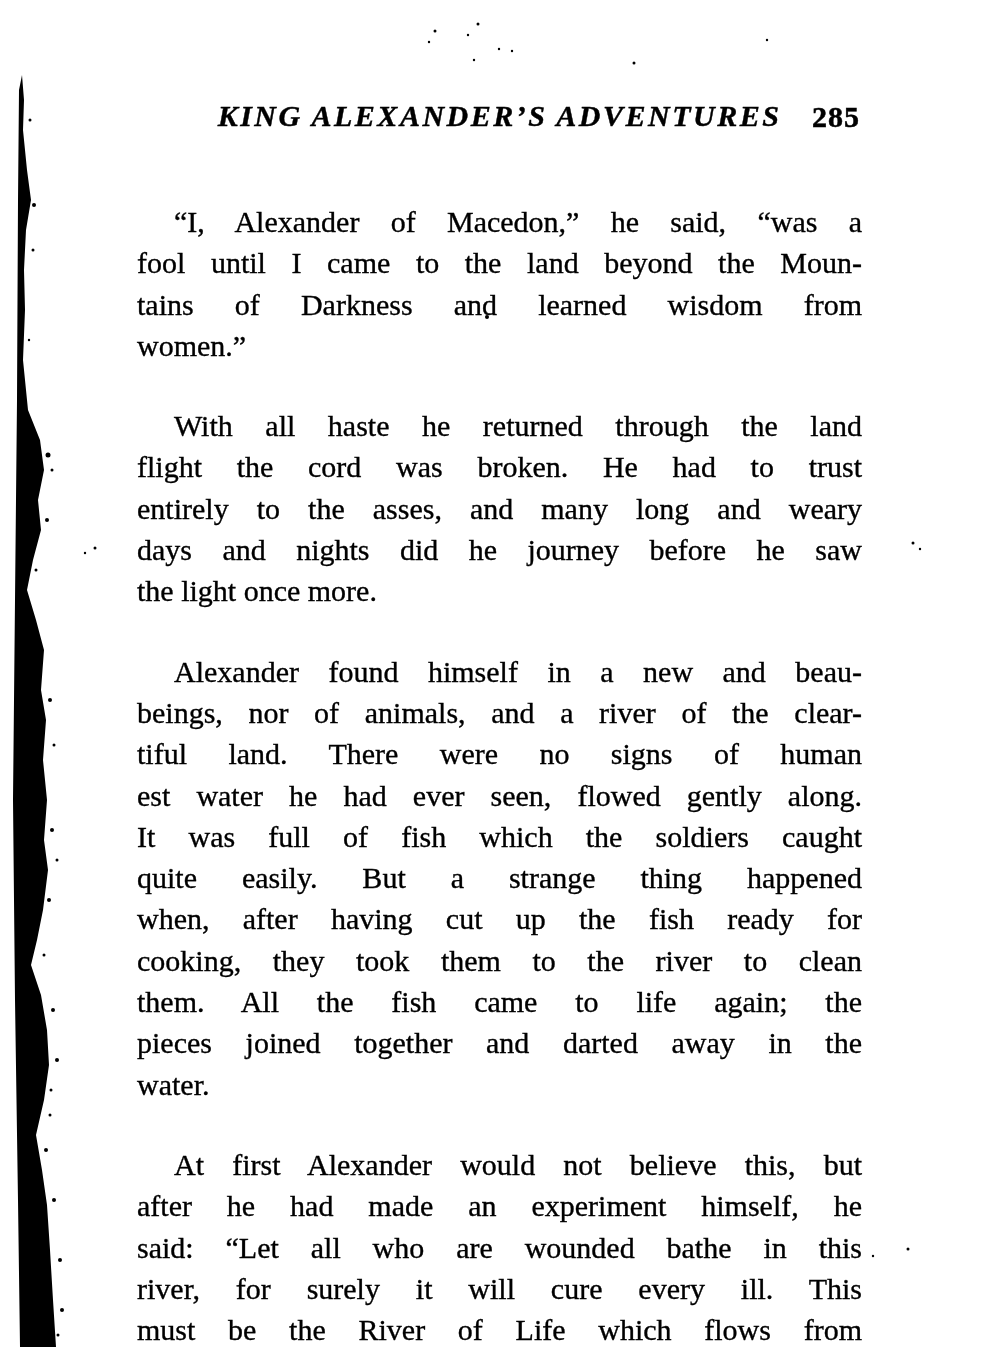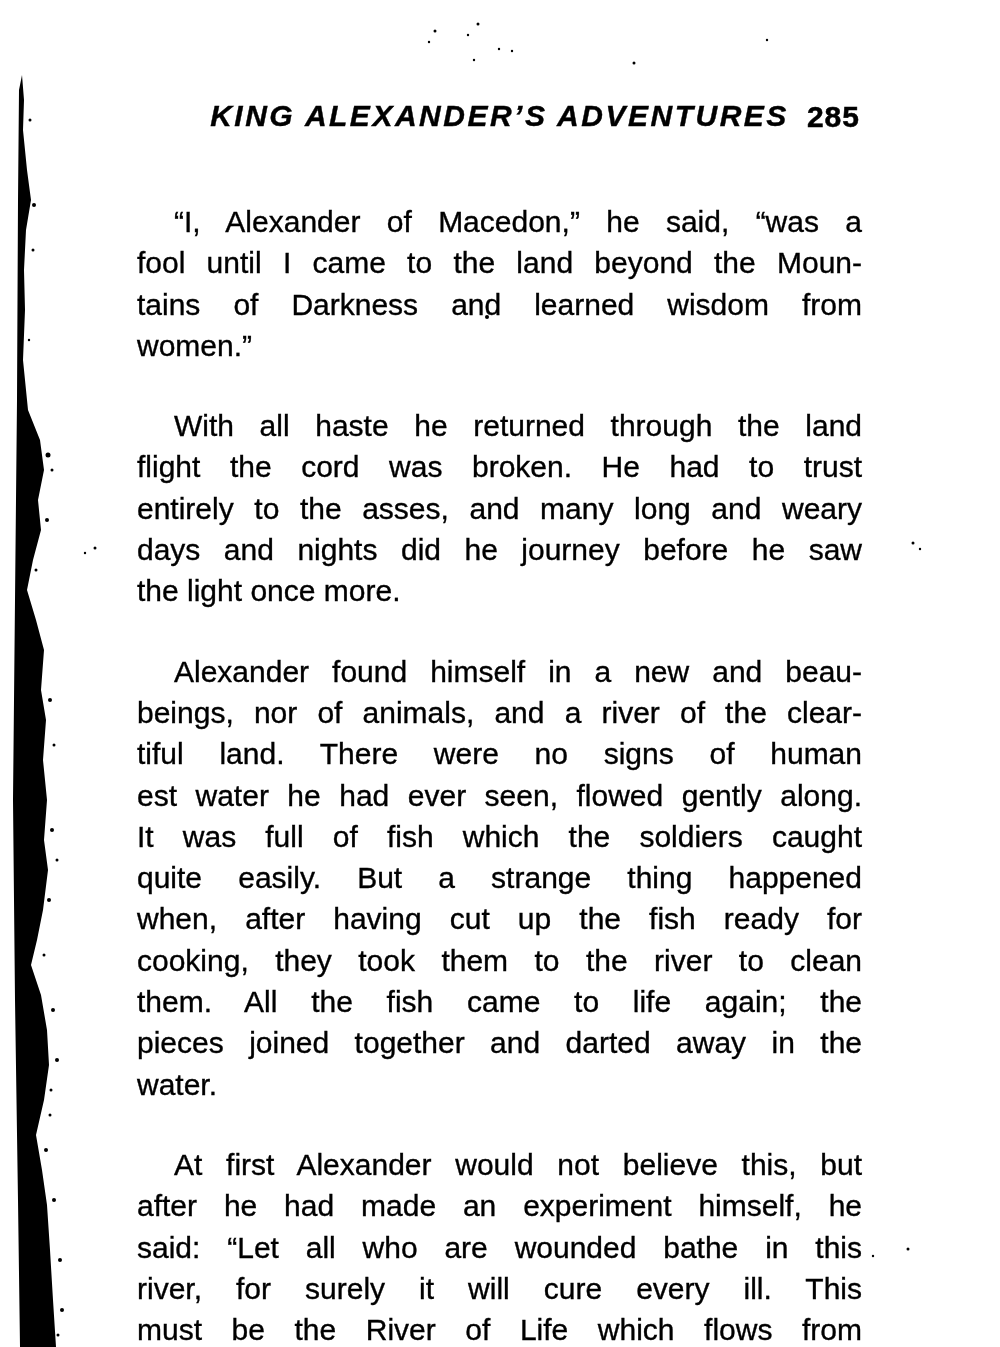--- a/index.html
+++ b/index.html
@@ -6,21 +6,21 @@
     margin: 0;
     padding: 0;
     background: #ffffff;
   }
   .page {
     position: relative;
     width: 1000px;
     height: 1347px;
     background: #ffffff;
     overflow: hidden;
-    font-family: Liberation Sans, sans-serif;
+    font-family: Liberation Serif, serif;
     color: #000000;
   }
   .scan-artifacts {
     position: absolute;
     left: 0;
     top: 0;
     width: 1000px;
     height: 1347px;
     pointer-events: none;
   }

